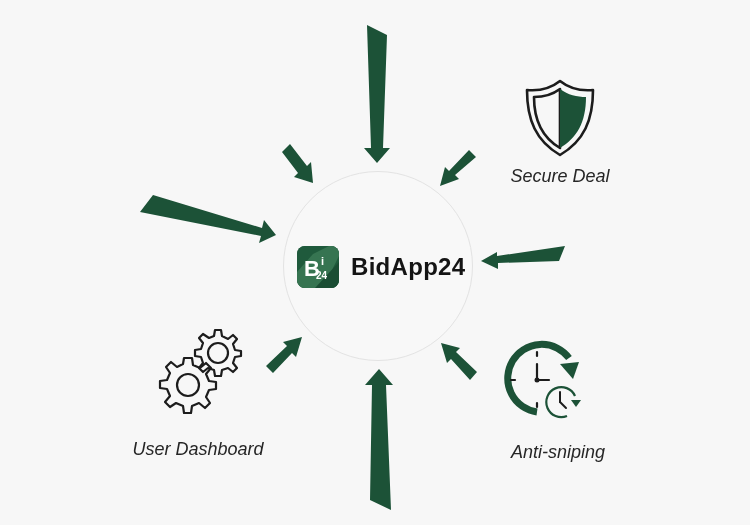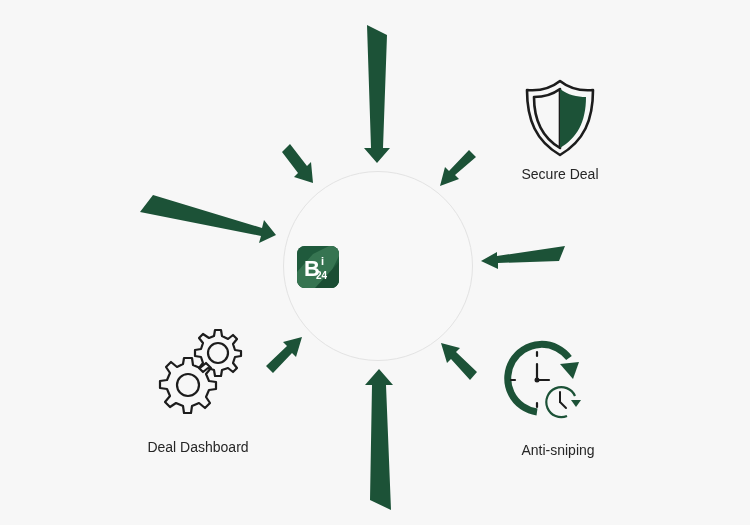--- a/index.html
+++ b/index.html
@@ -25,21 +25,21 @@
   .logo {
     width: 42px; height: 42px; border-radius: 8px; overflow: hidden; position: relative;
     background: #1f5a3c;
   }
   .logo svg { position: absolute; left: 0; top: 0; }
   .brand-name {
     font-size: 24px; font-weight: 700; color: #141414; letter-spacing: 0.3px;
     font-family: "Liberation Sans", sans-serif;
   }
   .feature { position: absolute; text-align: center; color: #262626; }
-  .feature .label { font-size: 14px; font-family: "Liberation Sans", sans-serif; white-space: nowrap; }
+  .feature .label { font-size: 18px; font-family: "Liberation Sans", sans-serif; white-space: nowrap; font-style: italic; }
   .feature .icon svg { display: block; }
   #feat-secure { left: 500px; top: 78px; width: 120px; }
   #feat-secure .icon { position: absolute; left: 22px; top: 0; }
   #feat-secure .label { position: absolute; left: 0; top: 88px; width: 120px; }
   #feat-dashboard { left: 118px; top: 325px; width: 160px; }
   #feat-dashboard .icon { position: absolute; left: 38px; top: 0; }
   #feat-dashboard .label { position: absolute; left: 0; top: 114px; width: 160px; }
   #feat-anti { left: 485px; top: 340px; width: 130px; }
   #feat-anti .icon { position: absolute; left: 12px; top: 0; }
   #feat-anti .label { position: absolute; left: 8px; top: 102px; width: 130px; }
@@ -76,20 +76,21 @@
     <div class="logo">
       <svg width="42" height="42" viewBox="0 0 42 42">
         <rect width="42" height="42" fill="#1f5a3c"></rect>
         <path d="M0,26 L16,8 L32,0 L42,0 L42,10 L26,42 L0,42 Z" fill="#3f7d58" opacity="0.75"></path>
         <path d="M18,42 L42,16 L42,42 Z" fill="#1a4d33"></path>
         <text x="7" y="30" font-family="Liberation Sans, sans-serif" font-size="22" font-weight="700" fill="#ffffff">B</text>
         <text x="24" y="19" font-family="Liberation Sans, sans-serif" font-size="11" font-weight="700" fill="#ffffff">i</text>
         <text x="19" y="33" font-family="Liberation Sans, sans-serif" font-size="10" font-weight="700" fill="#ffffff">24</text>
       </svg>
     </div>
+    <span class="brand-name">BidApp24</span>
   </div>
 
   <div class="feature" id="feat-secure">
     <div class="icon">
       <svg width="76" height="80" viewBox="0 0 76 80">
         <path d="M38,3 C48,11 60,13 71,12 C71,42 62,63 38,77 C14,63 5,42 5,12 C16,13 28,11 38,3 Z" fill="none" stroke="#1c1c1c" stroke-width="2.6" stroke-linejoin="round"></path>
         <path d="M38,11 C30,17 21,19 12,19 C12,44 21,60 38,70 Z" fill="none" stroke="#1c1c1c" stroke-width="2.6" stroke-linejoin="round"></path>
         <path d="M38,11 C46,17 55,19 64,19 C64,44 55,60 38,70 Z" fill="#1c5237"></path>
       </svg>
     </div>
@@ -106,21 +107,21 @@
             <circle r="11"></circle>
           </g>
 
           <g transform="translate(62,28)">
             <path d="M-3,-23 L3,-23 L4,-17 L10,-14 L15,-18 L19,-14 L15,-9 L17,-3 L23,-2 L23,3 L17,4 L15,10 L19,15 L15,19 L10,15 L4,17 L3,23 L-3,23 L-4,17 L-10,15 L-15,19 L-19,15 L-15,10 L-17,4 L-23,3 L-23,-3 L-17,-4 L-15,-10 L-19,-15 L-15,-19 L-9,-15 L-4,-17 Z"></path>
             <circle r="10"></circle>
           </g>
         </g>
       </svg>
     </div>
-    <div class="label">Deal Dashboard</div>
+    <div class="label">User Dashboard</div>
   </div>
 
   <div class="feature" id="feat-anti">
     <div class="icon">
       <svg width="100" height="82" viewBox="0 0 100 82">
 
         <path d="M72,18 A34,34 0 1 0 40,72" fill="none" stroke="#1c5237" stroke-width="7" stroke-linecap="butt"></path>
         <polygon points="63,24 82,22 76,39" fill="#1c5237"></polygon>
 
         <g stroke="#1c1c1c" stroke-width="2.2" stroke-linecap="round" fill="none">

